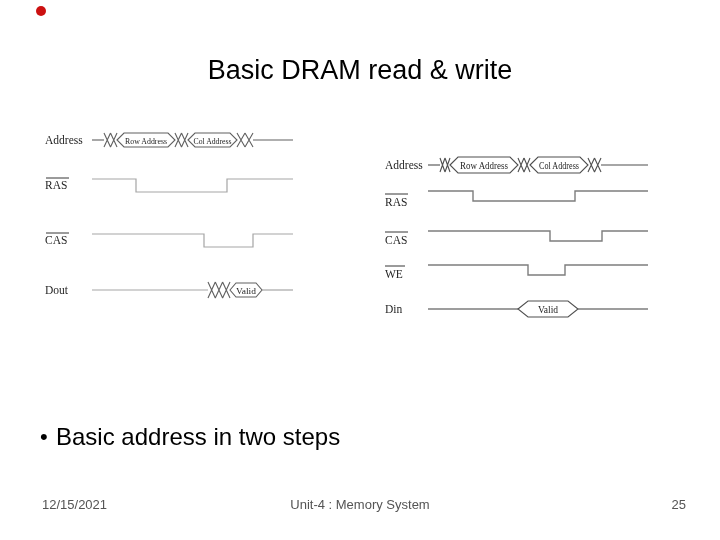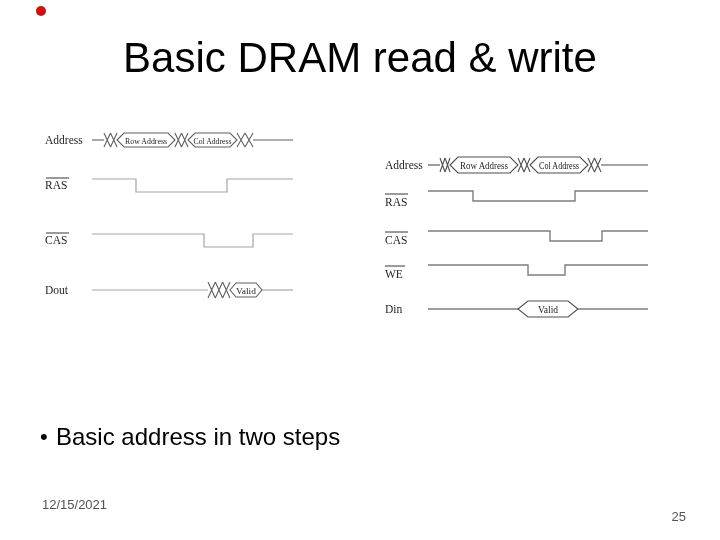--- a/index.html
+++ b/index.html
@@ -5,22 +5,22 @@
   html,body{margin:0;padding:0;}
   body{
     width:720px;height:540px;position:relative;background:#ffffff;
     font-family:"Liberation Sans",sans-serif;overflow:hidden;
   }
   .record-dot{
     position:absolute;left:36px;top:6px;width:10px;height:10px;
     border-radius:50%;background:#cc1111;
   }
   .slide-title{
-    position:absolute;left:0;right:0;top:36px;text-align:center;
-    font-size:42px;line-height:1.05;color:#000000;letter-spacing:0;
+    position:absolute;left:0;right:0;top:56px;text-align:center;
+    font-size:27px;line-height:1.05;color:#000000;letter-spacing:0;
     font-family:"Liberation Sans",sans-serif;font-weight:400;
   }
   .diagram{position:absolute;}
   .diagram.read{left:40px;top:118px;}
   .diagram.write{left:378px;top:148px;}
   svg text{font-family:"Liberation Serif",serif;fill:#1f1f1f;}
   .sig-label{font-size:11.5px;}
   .bus-text-read{font-size:8.5px;}
   .bus-text-write{font-size:9.5px;}
   .wave-read{stroke:#a5a5a5;stroke-width:1.2;fill:none;}
@@ -32,21 +32,21 @@
   .overline{stroke:#1f1f1f;stroke-width:0.9;}
   .bullet-row{
     position:absolute;left:40px;top:424px;display:flex;align-items:flex-start;
     color:#000000;font-size:24px;line-height:1.1;
   }
   .bullet-marker{width:16px;font-size:22px;line-height:26px;}
   .footer{position:absolute;left:0;right:0;top:497px;height:18px;
     font-size:13px;color:#545454;}
   .footer-date{position:absolute;left:42px;top:0;}
   .footer-center{position:absolute;left:0;right:0;top:0;text-align:center;}
-  .footer-page{position:absolute;right:34px;top:12px;text-align:right;}
+  .footer-page{position:absolute;right:34px;top:0;text-align:right;}
 </style>
 </head>
 <body>
 
 <div class="record-dot"></div>
 
 <div class="slide-title">Basic DRAM read &amp; write</div>
 
 <svg class="diagram read" width="270" height="185" viewBox="0 0 270 185">
 
@@ -109,14 +109,15 @@
   <line class="wave-write" x1="200" y1="161" x2="270" y2="161"></line>
 </svg>
 
 <div class="bullet-row">
   <span class="bullet-marker">•</span>
   <span>Basic address in two steps</span>
 </div>
 
 <div class="footer">
   <span class="footer-date">12/15/2021</span>
+  <span class="footer-center">Unit-4 : Memory System</span>
   <span class="footer-page">25</span>
 </div>
 
 </body></html>

